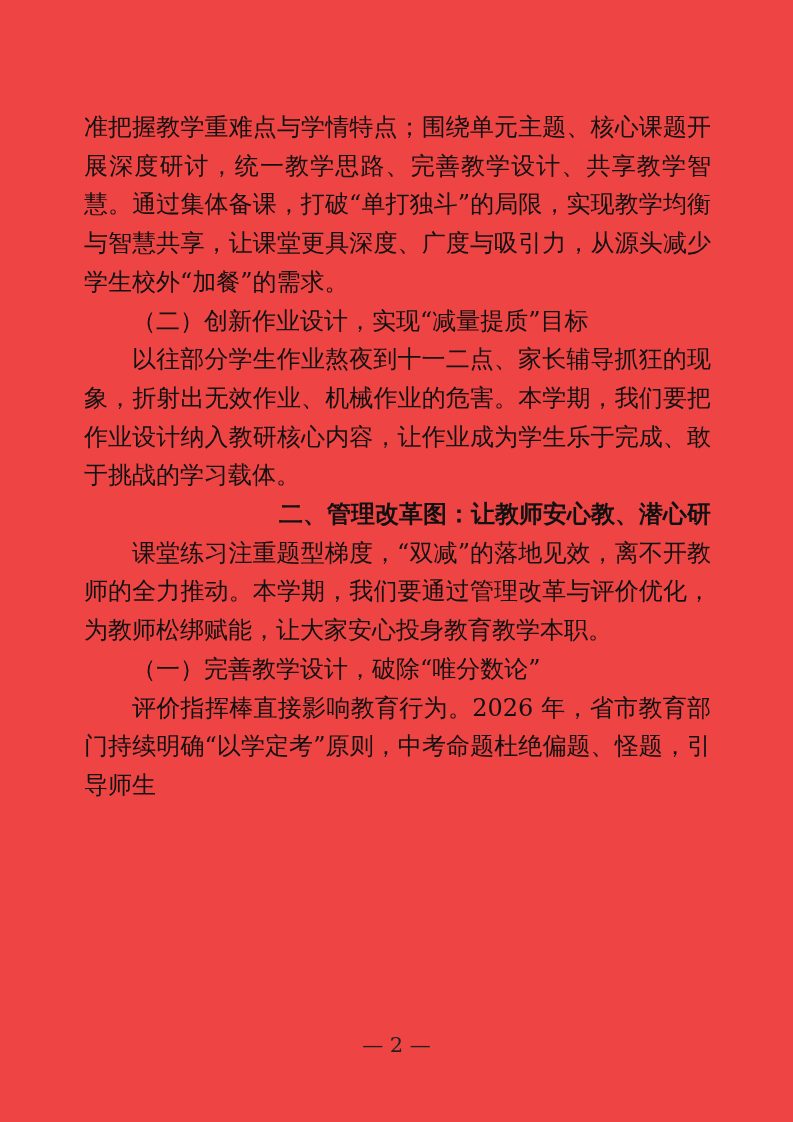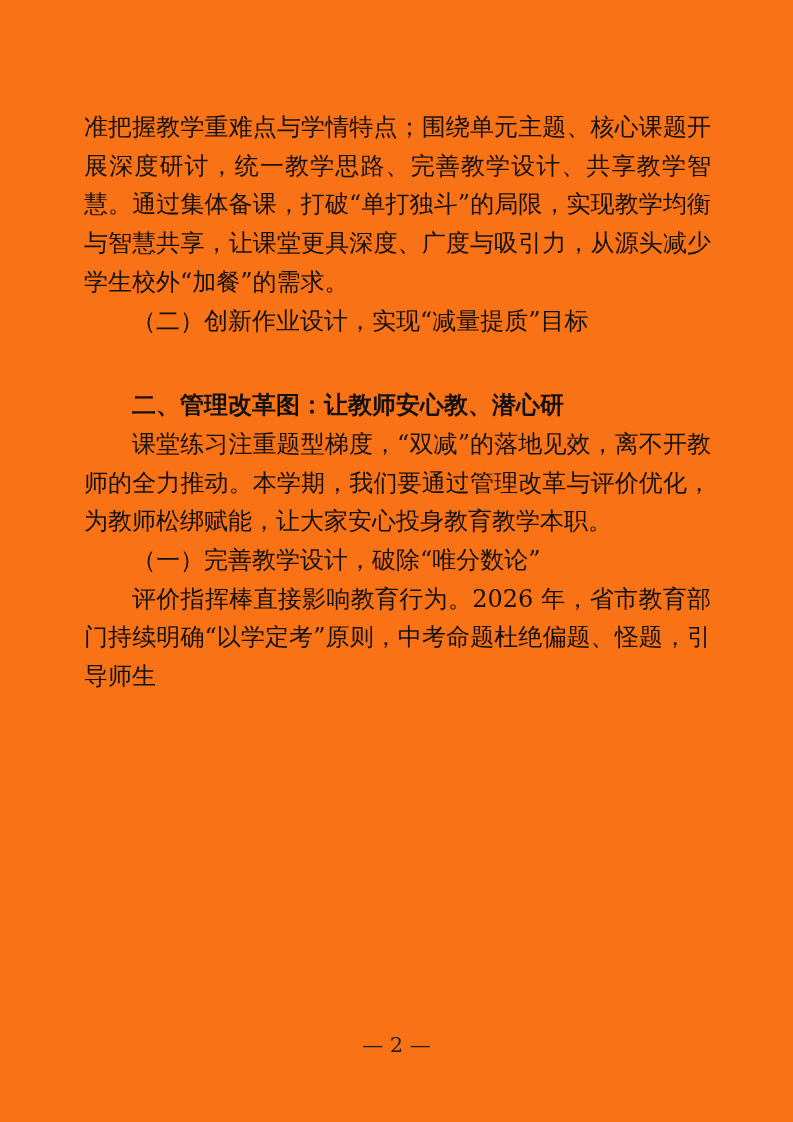--- a/index.html
+++ b/index.html
@@ -5,21 +5,21 @@
   html, body {
     margin: 0;
     padding: 0;
     background: #e8e8e8;
   }
   .page {
     position: relative;
     width: 793px;
     height: 1122px;
     margin: 0 auto;
-    background: #f97316;
+    background: #ef4444;
     overflow: hidden;
     color: #111111;
     font-family: "DejaVu Serif", "Liberation Serif", serif;
   }
   .content {
     position: absolute;
     left: 84px;
     top: 108px;
     width: 627px;
   }
@@ -40,43 +40,43 @@
   }
   .h-kai {
     font-weight: normal;
     text-indent: 2em;
     text-align: left;
     font-family: "DejaVu Serif", "Liberation Serif", serif;
   }
   .h-hei {
     font-weight: bold;
     text-indent: 2em;
-    text-align: left;
+    text-align: right;
     font-family: "DejaVu Sans", "Liberation Sans", sans-serif;
-    margin-top: 46px;
   }
   .footer {
     position: absolute;
     left: 0;
     right: 0;
     top: 1030px;
     text-align: center;
     font-size: 21px;
     line-height: 30px;
     color: #222222;
     font-family: "DejaVu Serif", "Liberation Serif", serif;
   }
 </style>
 </head>
 <body>
 
 <div class="page">
   <main class="content">
     <p class="para cont">准把握教学重难点与学情特点；围绕单元主题、核心课题开展深度研讨，统一教学思路、完善教学设计、共享教学智慧。通过集体备课，打破“单打独斗”的局限，实现教学均衡与智慧共享，让课堂更具深度、广度与吸引力，从源头减少学生校外“加餐”的需求。</p>
     <h3 class="h-kai">（二）创新作业设计，实现“减量提质”目标</h3>
+    <p class="para">以往部分学生作业熬夜到十一二点、家长辅导抓狂的现象，折射出无效作业、机械作业的危害。本学期，我们要把作业设计纳入教研核心内容，让作业成为学生乐于完成、敢于挑战的学习载体。</p>
     <h2 class="h-hei">二、管理改革图：让教师安心教、潜心研</h2>
     <p class="para">课堂练习注重题型梯度，“双减”的落地见效，离不开教师的全力推动。本学期，我们要通过管理改革与评价优化，为教师松绑赋能，让大家安心投身教育教学本职。</p>
     <h3 class="h-kai">（一）完善教学设计，破除“唯分数论”</h3>
     <p class="para">评价指挥棒直接影响教育行为。2026 年，省市教育部门持续明确“以学定考”原则，中考命题杜绝偏题、怪题，引导师生</p>
   </main>
   <footer class="footer">
     <span>— 2 —</span>
   </footer>
 </div>
 

